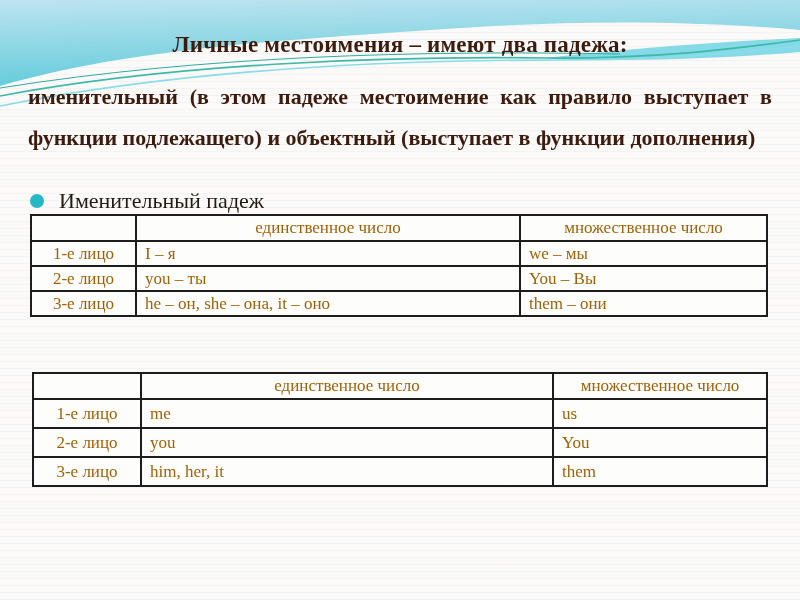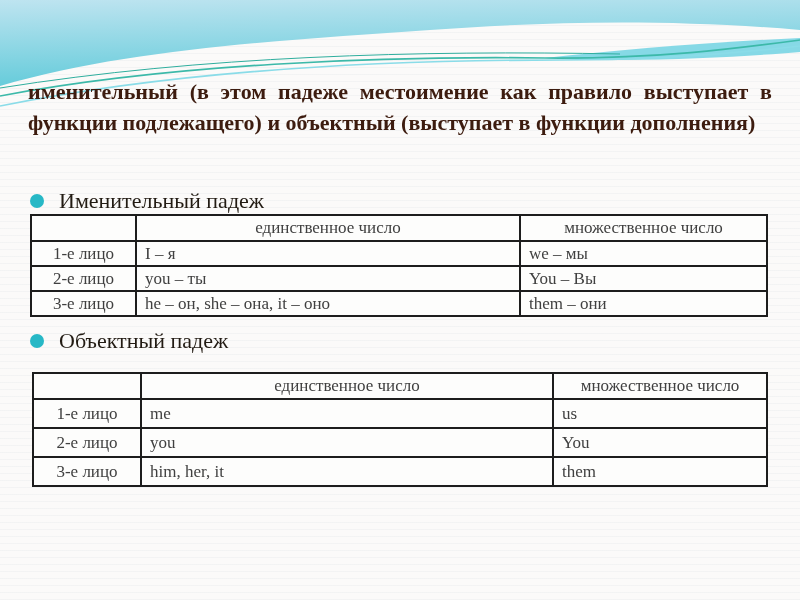--- a/index.html
+++ b/index.html
@@ -14,21 +14,21 @@
       0deg, rgba(214,220,224,0.22) 0 1px, transparent 1px 7px);
   }
   .banner-svg{position:absolute;top:0;left:0;z-index:1;}
   .title{
     position:absolute;z-index:2;top:32px;left:0;width:100%;
     text-align:center;font-size:23px;font-weight:bold;
     color:#3d1c0f;letter-spacing:0.2px;
   }
   .paragraph{
     position:absolute;z-index:2;top:76px;left:28px;width:744px;
-    font-size:22px;font-weight:bold;line-height:31px;
+    font-size:22px;font-weight:bold;line-height:41px;
     color:#3d1c0f;text-align:justify;
   }
   .bullet-row{
     position:absolute;z-index:2;left:30px;
     display:flex;align-items:center;
   }
   .bullet-row .dot{
     width:14px;height:14px;border-radius:50%;
     margin-right:15px;flex:0 0 auto;
   }
@@ -39,21 +39,21 @@
   #bullet-2{top:328px;}
   table{
     position:absolute;z-index:2;
     border-collapse:collapse;table-layout:fixed;
     background:#fdfdfc;
   }
   #table-1{top:214px;left:30px;width:736px;}
   #table-2{top:372px;left:32px;width:734px;}
   td,th{
     border:2px solid #1d1d1d;
-    font-size:17px;font-weight:normal;color:#404040;
+    font-size:17px;font-weight:normal;color:#a16207;
     padding:1px 8px;overflow:hidden;white-space:nowrap;
   }
   th{text-align:center;padding:2px 8px;}
   td.label-cell{text-align:center;padding:1px 19px;}
   #table-1 tr{height:25px;}
   #table-1 tr.header-row{height:26px;}
   #table-2 tr{height:29px;}
   #table-2 tr.header-row{height:26px;}
 </style>
 </head>
@@ -68,20 +68,21 @@
         <stop offset="1" stop-color="#63cbda"></stop>
       </linearGradient>
     </defs>
     <path d="M0,0 H800 V30 C660,18 540,22 430,30 C290,40 130,48 0,86 Z" fill="url(#gsky)"></path>
     <path d="M800,38 C710,42 620,50 545,58 C640,63 740,57 800,52 Z" fill="#86d9e6"></path>
     <path d="M0,96 C170,64 380,56 545,58 C660,59 740,48 800,40" fill="none" stroke="#3cb9a9" stroke-width="1.7"></path>
     <path d="M0,106 C180,70 390,60 560,60 C670,60 750,52 800,46" fill="none" stroke="#8adce8" stroke-width="1.7"></path>
     <path d="M0,88 C200,56 420,50 620,54" fill="none" stroke="#2fae9e" stroke-width="1"></path>
   </svg>
 
+  <div class="title">Личные местоимения – имеют два падежа:</div>
 
   <div class="paragraph">именительный (в этом падеже местоимение как правило выступает в функции подлежащего) и объектный (выступает в функции дополнения)</div>
 
   <div class="bullet-row" id="bullet-1">
     <span class="dot" style="background:#27b8c6;"></span>
     <span class="bullet-label">Именительный падеж</span>
   </div>
 
   <table id="table-1">
     <colgroup>
@@ -106,24 +107,20 @@
       <td>You – Вы</td>
     </tr>
     <tr>
       <td class="label-cell">3-е лицо</td>
       <td>he – он, she – она, it – оно</td>
       <td>them – они</td>
     </tr>
   </tbody>
     </table>
 
-  <div class="bullet-row" id="bullet-2">
-    <span class="dot" style="background:#27b8c6;"></span>
-    <span class="bullet-label">Объектный падеж</span>
-  </div>
 
   <table id="table-2">
     <colgroup>
         <col style="width:108px">
         <col style="width:412px">
         <col style="width:214px">
       </colgroup>
     <tbody>
         <tr class="header-row">
       <th></th>

